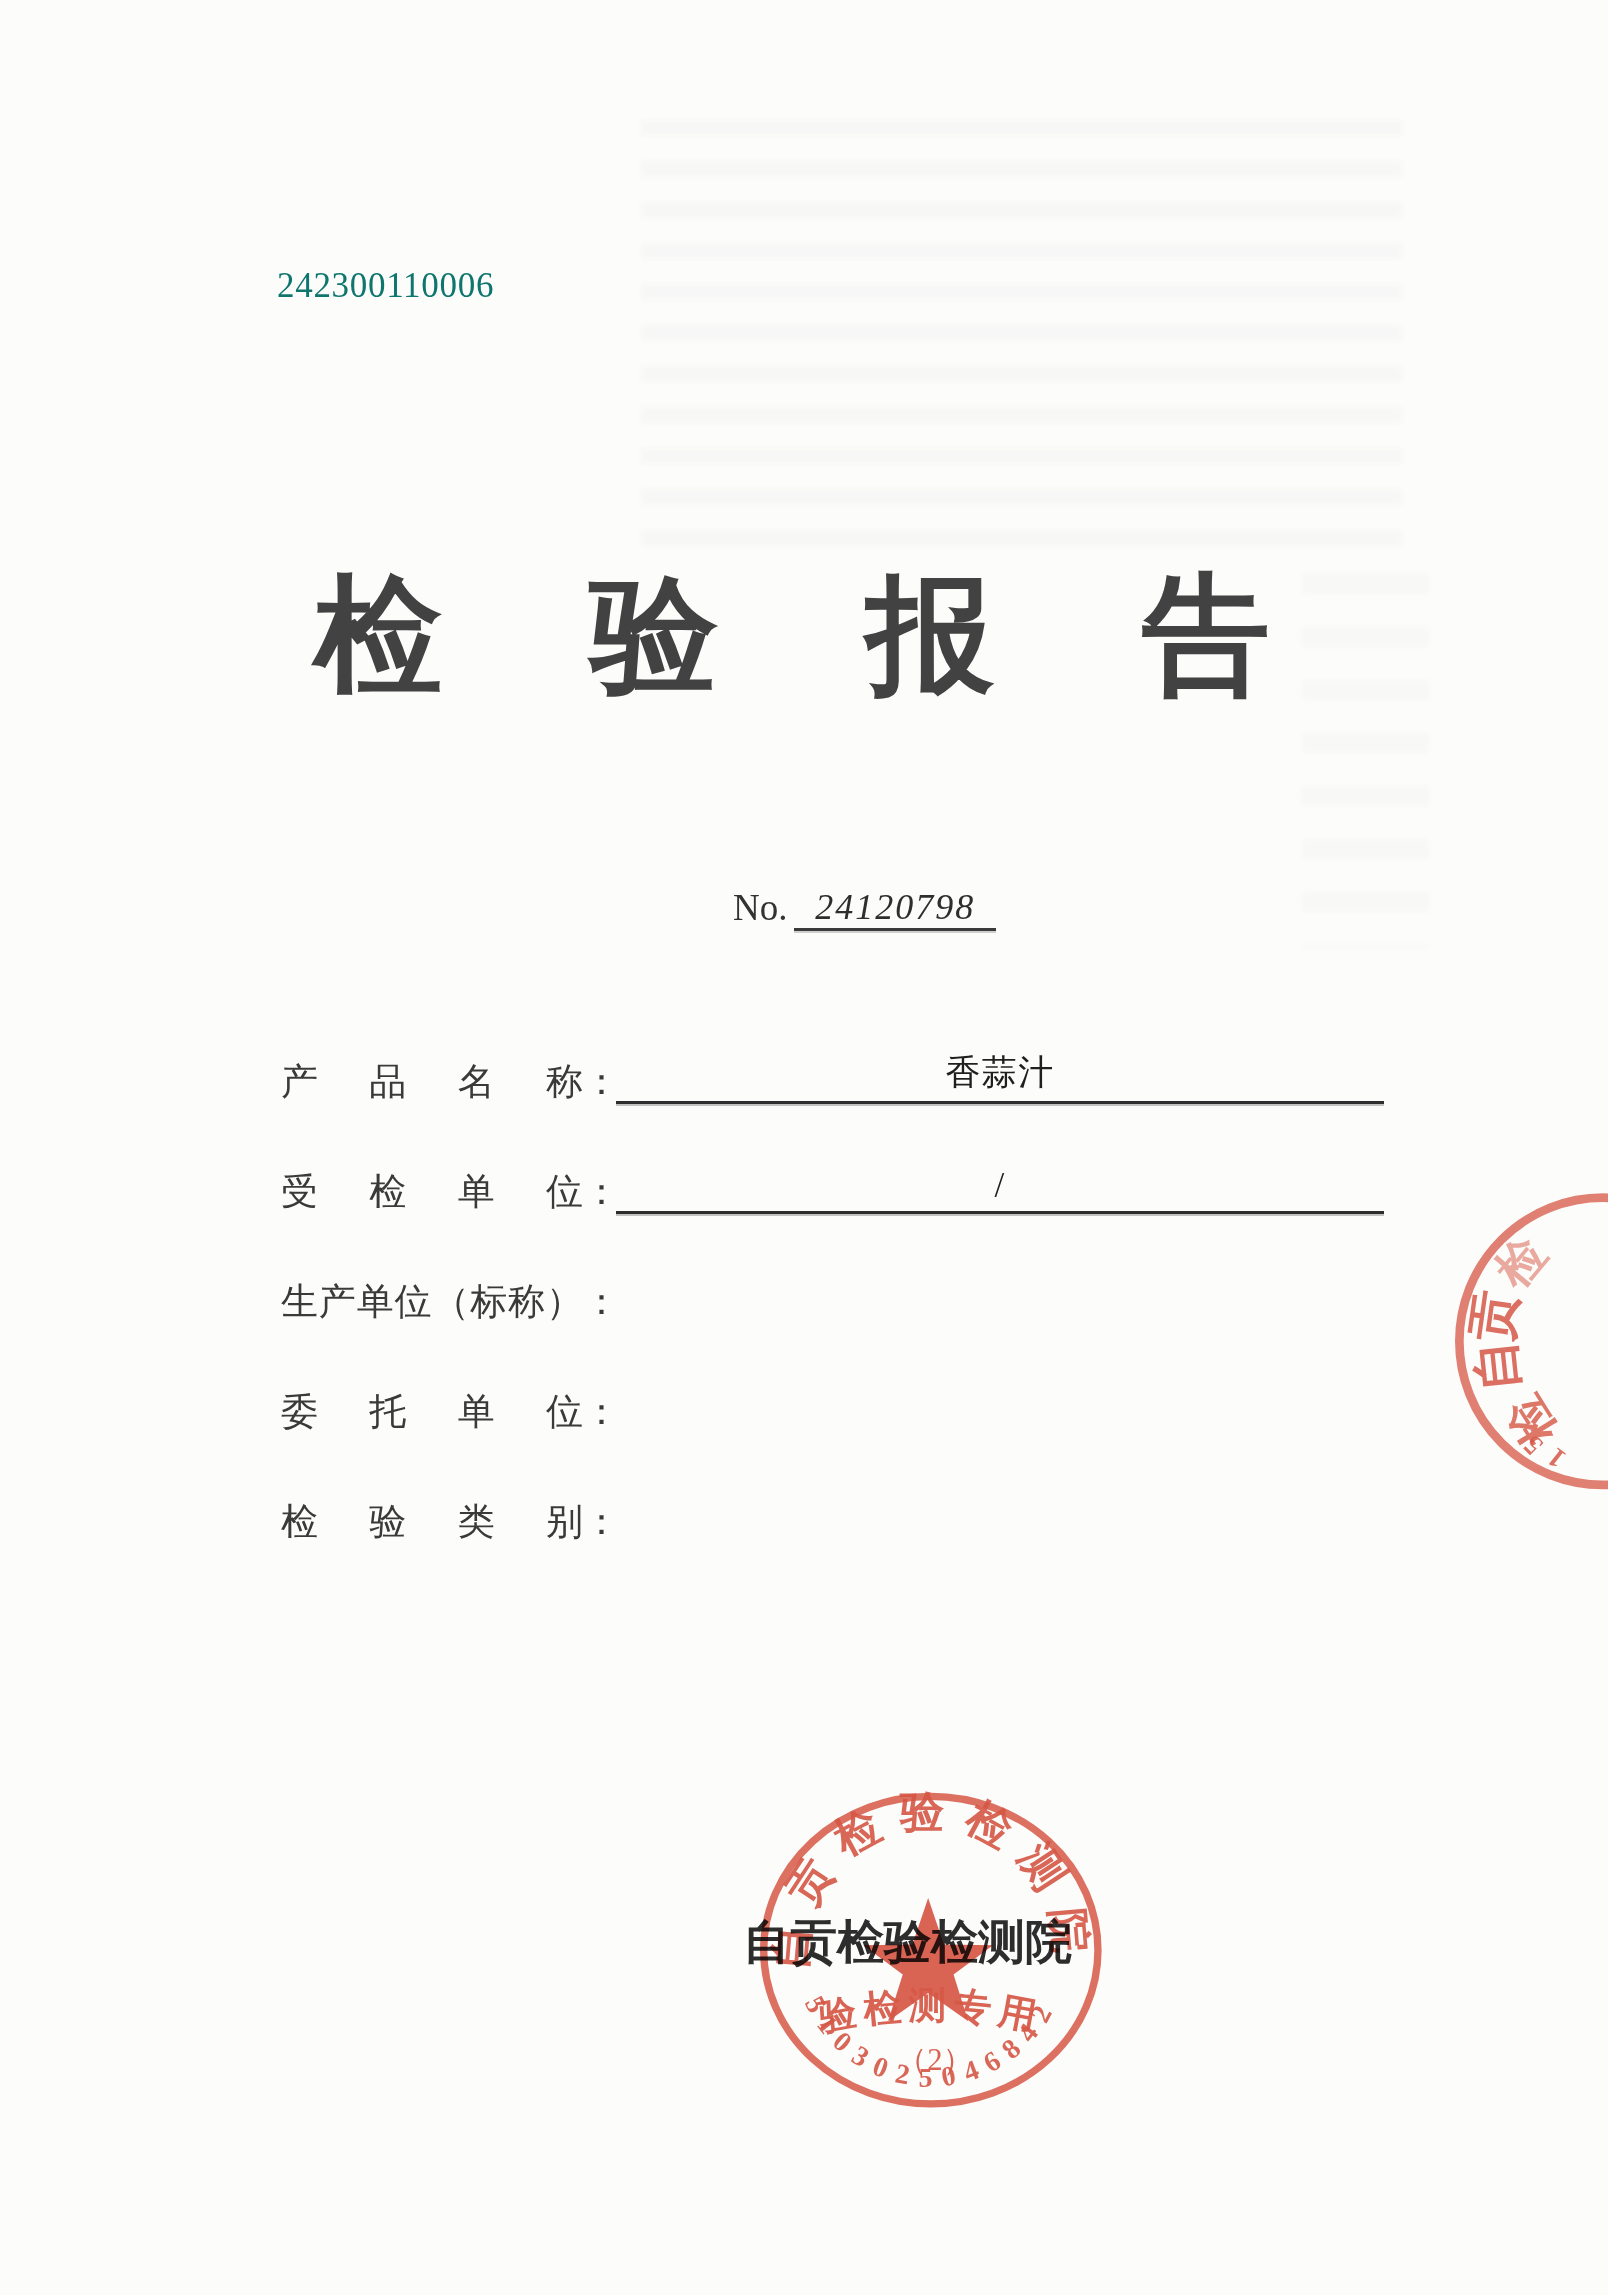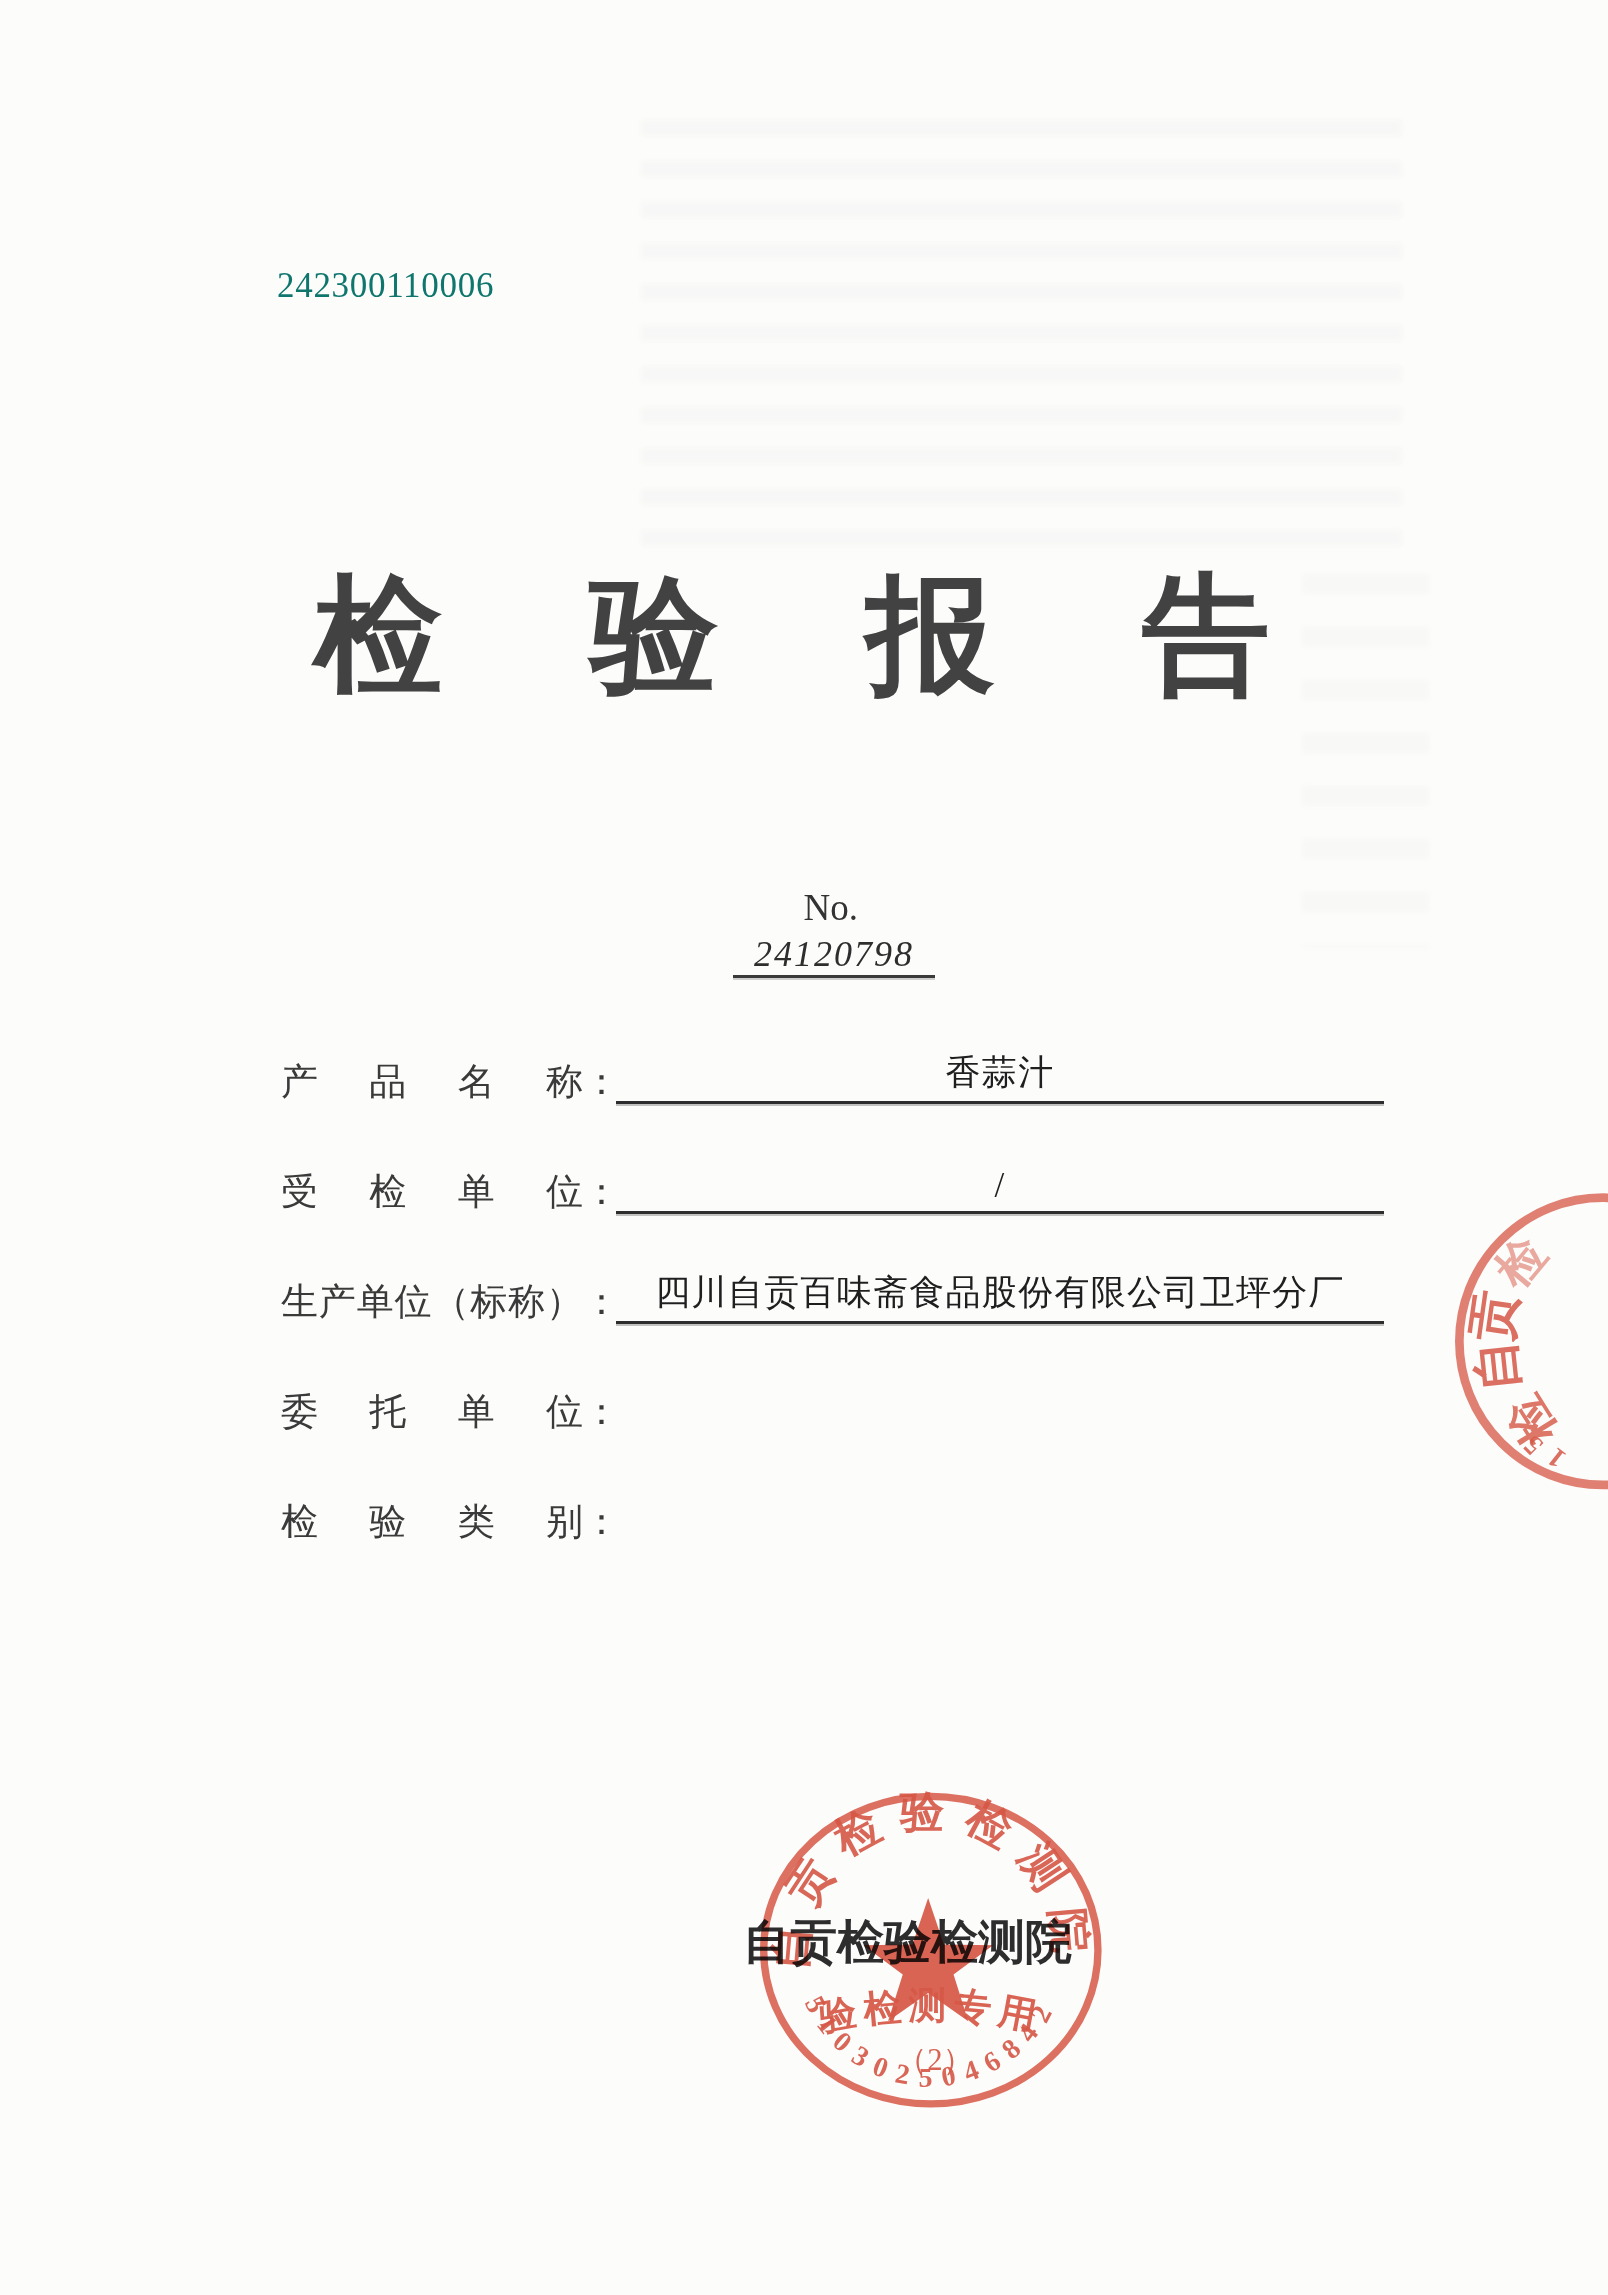--- a/index.html
+++ b/index.html
@@ -32,21 +32,21 @@
   
   .title {
     position:absolute; left:314px; top:566px; width:956px;
     font-size:128px; font-weight:bold; color:#424242;
     display:flex; justify-content:space-between; line-height:1.1;
   }
 
   
   .no-row {
     position:absolute; left:733px; top:886px;
-    display:flex; align-items:center;flex-direction:column;
+    display:flex; align-items:flex-start;
   }
   .no-prefix { font-size:37px; color:#333; padding-right:6.7px; padding-bottom:4px; }
   .no-value {
     display:inline-block; width:202px; text-align:center;
     font-size:36px; letter-spacing:2px; color:#2e2e2e;
     border-bottom:3.3px solid #3a3a3a; padding-bottom:0;
     box-shadow:0 2px 0 rgba(70,70,70,.25);
     font-style:italic;
   }
 
@@ -129,21 +129,20 @@
           <span>生</span>
           <span>产</span>
           <span>单</span>
           <span>位</span>
           <span>（</span>
           <span>标</span>
           <span>称</span>
           <span>）</span>
         </div>
       <div class="field-colon">：</div>
-      <div class="field-line">四川自贡百味斋食品股份有限公司卫坪分厂</div>
     </div>
 
     <div class="field-row">
       <div class="field-label">
           <span>委</span>
           <span>托</span>
           <span>单</span>
           <span>位</span>
         </div>
       <div class="field-colon">：</div>

